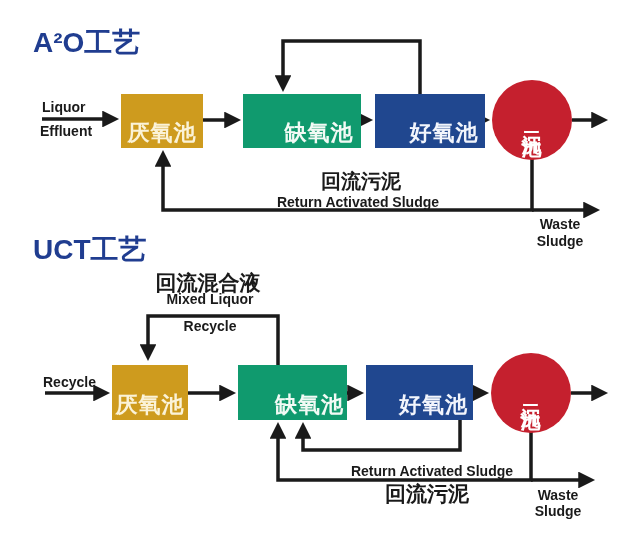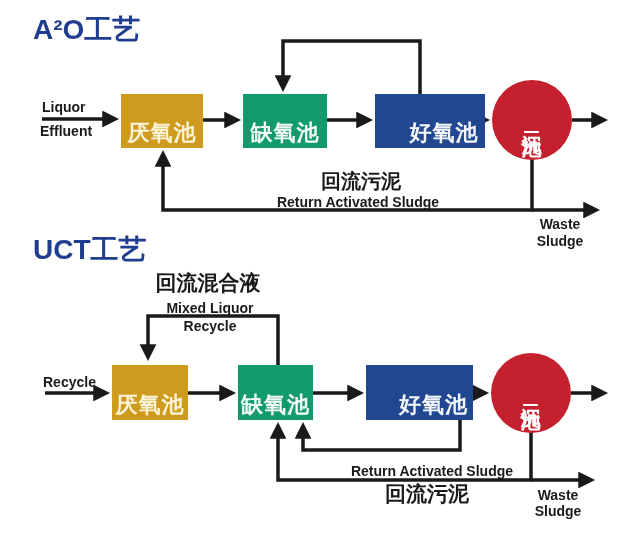--- a/index.html
+++ b/index.html
@@ -6,21 +6,21 @@
   .canvas{
     position:relative;width:640px;height:534px;background:#ffffff;overflow:hidden;
     font-family:"Liberation Sans","DejaVu Sans",sans-serif;font-weight:bold;color:#1a1a1a;
   }
   svg.lines{position:absolute;left:0;top:0;width:640px;height:534px;}
   .tank{
     position:absolute;display:flex;align-items:flex-end;justify-content:center;
     font-size:22px;letter-spacing:1px;color:#ffffff;
   }
   .gold{background:#CE9B1E;color:#FBF3D8;}
-  .green{background:#109A6E;color:#F2FAF5;}
+  .green{background:#109A6E;color:#F2FAF5;padding-left:34px;}
   .navy{background:#20478F;color:#F2F5FC;padding-left:28px;}
   .clarifier{
     position:absolute;width:80px;height:80px;border-radius:50%;background:#C5202E;
     display:flex;align-items:center;justify-content:center;color:#ffffff;
   }
   .vtext{writing-mode:vertical-rl;text-orientation:upright;font-size:20px;letter-spacing:3px;line-height:1;}
   .title{position:absolute;font-size:28px;color:#203D90;letter-spacing:0px;white-space:nowrap;}
   .lbl{position:absolute;font-size:14px;white-space:nowrap;line-height:1.15;}
   .cn-big{font-size:20px;}
   .cn-big2{font-size:21px;}
@@ -53,21 +53,21 @@
       <path d="M313 393 L359 393" marker-end="url(#arr)"></path>
       <path d="M445 393 L484 393" marker-end="url(#arr)"></path>
       <path d="M571 393 L603 393" marker-end="url(#arr)"></path>
       <path d="M278 366 L278 316 L148 316 L148 356" marker-end="url(#arr)"></path>
       <path d="M460 393 L460 450 L303 450 L303 427" marker-end="url(#arr)"></path>
       <path d="M531 431 L531 480 L278 480 L278 427" marker-end="url(#arr)"></path>
       <path d="M531 480 L590 480" marker-end="url(#arr)"></path>
     </g>
   </svg>
 
-  <div class="title" style="left:33px;top:11px">A²O工艺</div>
+  <div class="title" style="left:33px;top:24px">A²O工艺</div>
 
   <div class="lbl" style="left:42px;top:99px">Liquor</div>
   <div class="lbl" style="left:40px;top:123px">Effluent</div>
 
   <div class="tank gold" style="left:121px;top:94px;width:82px;height:54px">
     <span>厌氧池</span>
   </div>
   <div class="tank green" style="left:243px;top:94px;width:84px;height:54px">
     <span>缺氧池</span>
   </div>
@@ -80,21 +80,21 @@
 
   <div class="lbl cn-big c" style="left:361px;top:170px">回流污泥</div>
   <div class="lbl c" style="left:358px;top:194px">Return Activated Sludge</div>
 
   <div class="lbl c" style="left:560px;top:216px">Waste</div>
   <div class="lbl c" style="left:560px;top:233px">Sludge</div>
 
   <div class="title" style="left:33px;top:231px">UCT工艺</div>
 
   <div class="lbl cn-big2 c" style="left:208px;top:271px">回流混合液</div>
-  <div class="lbl c" style="left:210px;top:300px">Mixed Liquor</div>
+  <div class="lbl c" style="left:210px;top:291px">Mixed Liquor</div>
   <div class="lbl c" style="left:210px;top:318px">Recycle</div>
 
   <div class="lbl" style="left:43px;top:374px">Recycle</div>
 
   <div class="tank gold" style="left:112px;top:365px;width:76px;height:55px">
     <span>厌氧池</span>
   </div>
   <div class="tank green" style="left:238px;top:365px;width:75px;height:55px">
     <span>缺氧池</span>
   </div>

